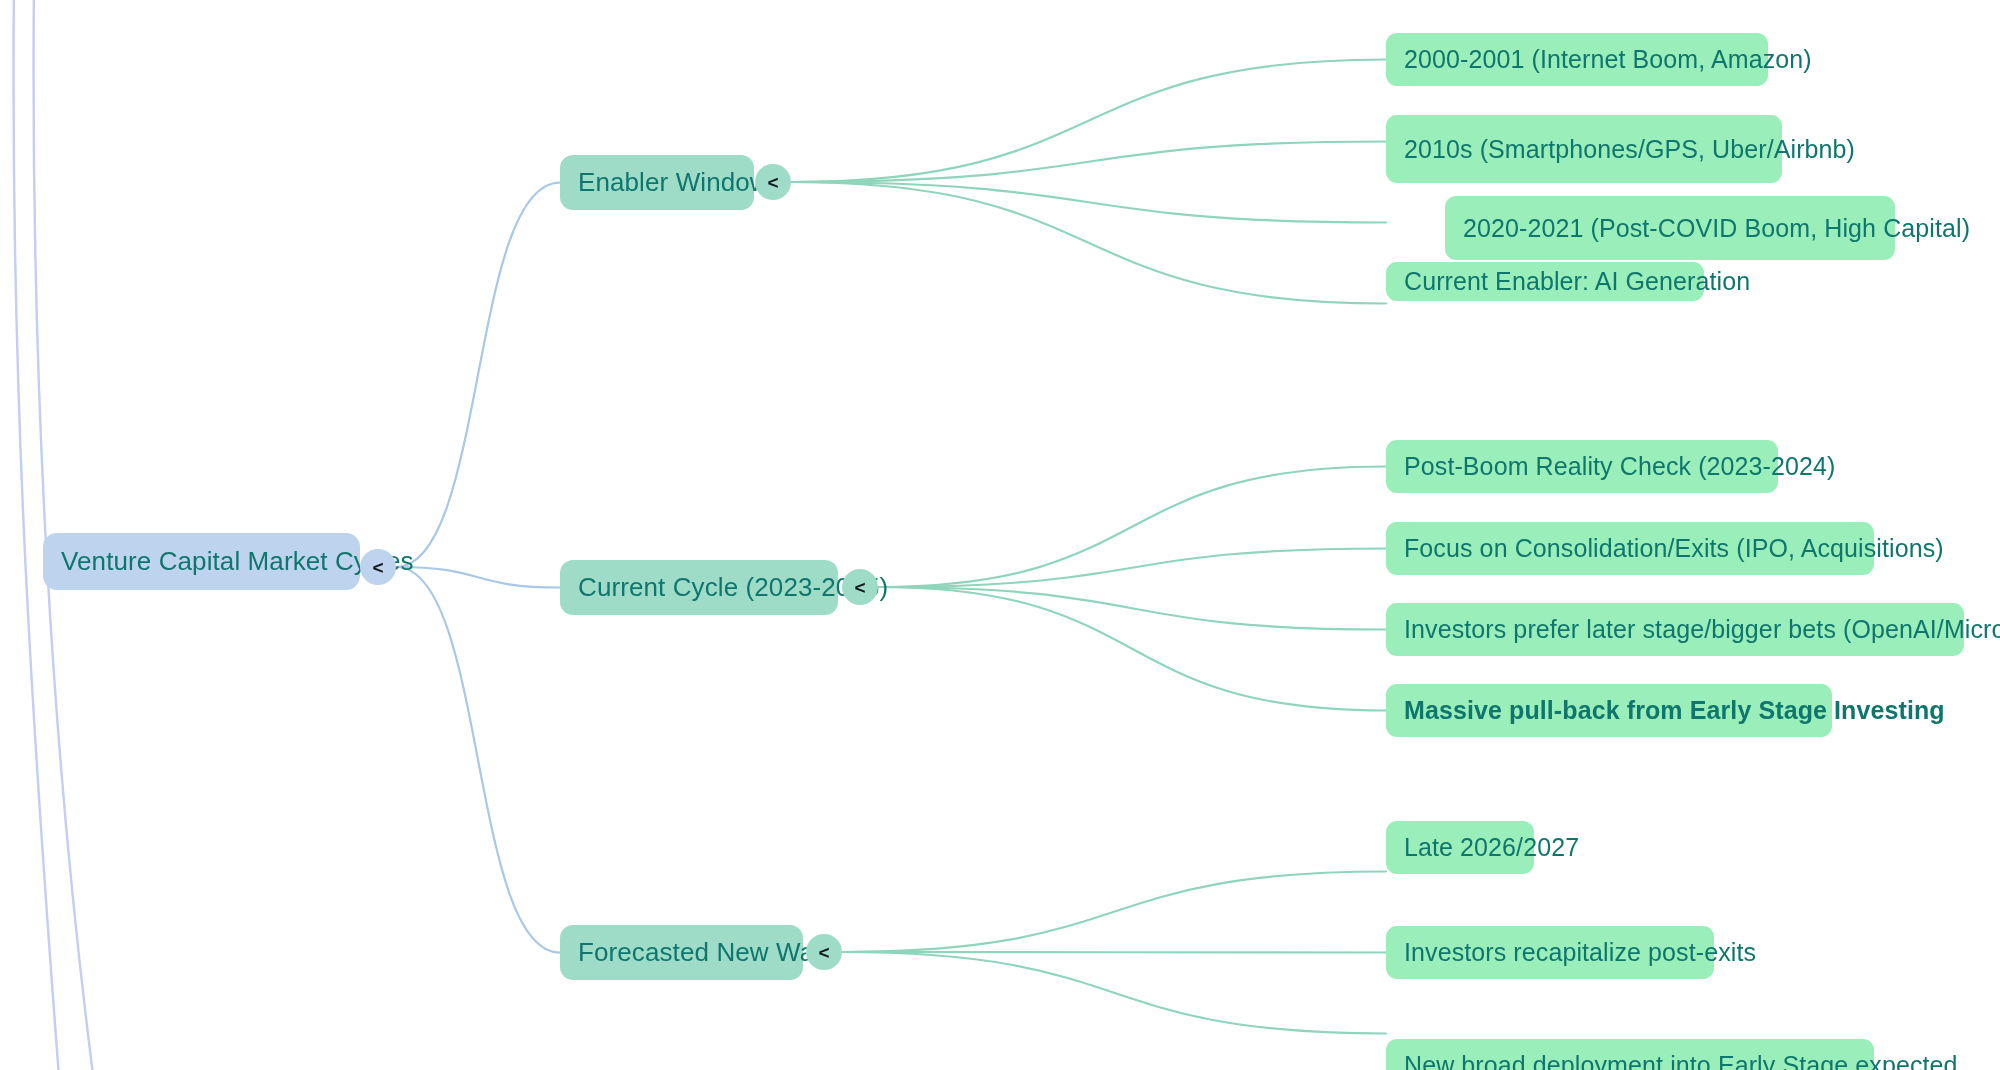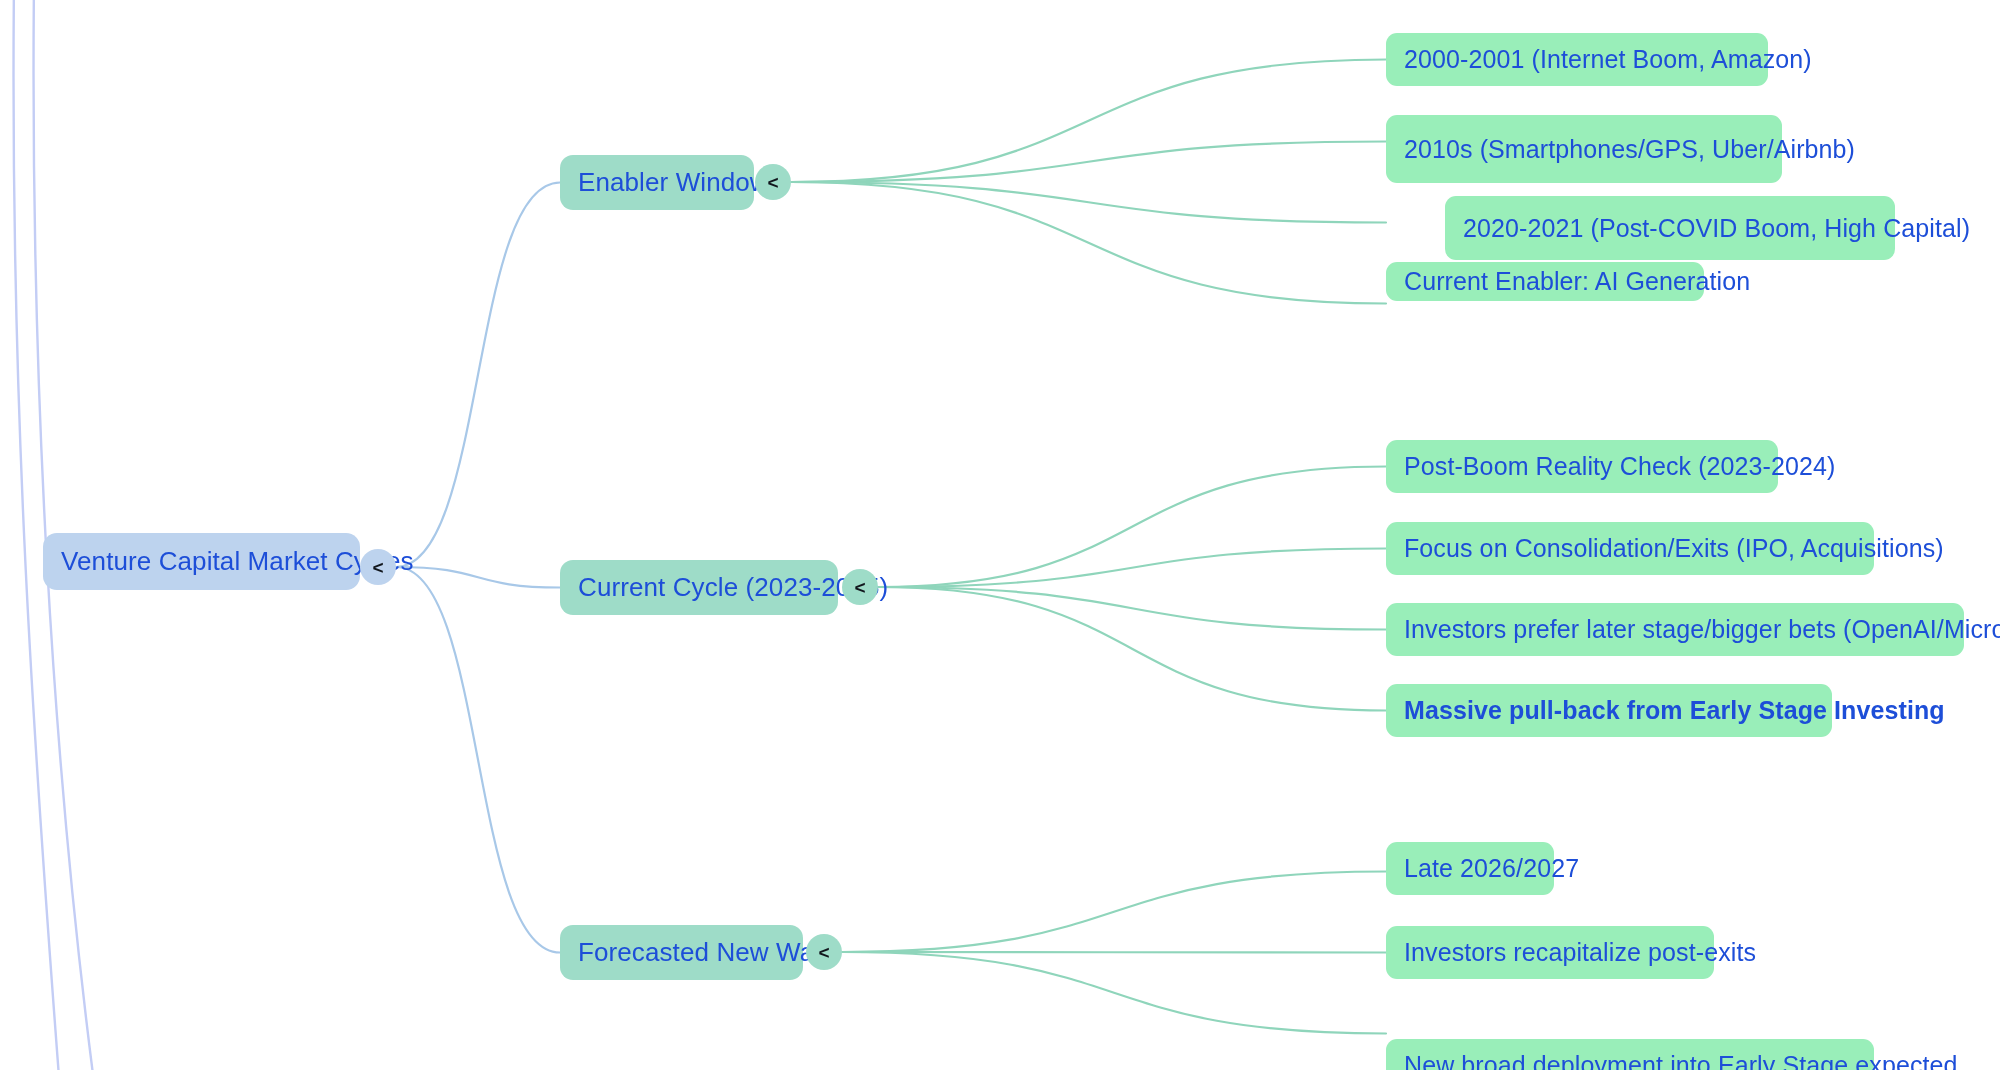--- a/index.html
+++ b/index.html
@@ -27,21 +27,21 @@
     pointer-events: none;
   }
   .node {
     position: absolute;
     box-sizing: border-box;
     display: flex;
     align-items: center;
     border-radius: 12px;
     padding: 9px 18px;
     white-space: nowrap;
-    color: #1d4ed8;
+    color: #0f766e;
     letter-spacing: 0.1px;
     cursor: default;
     z-index: 3;
   }
   .node-root {
     background: #bdd3ee;
     font-size: 26px;
     border-radius: 14px;
   }
   .node-branch {
@@ -140,21 +140,21 @@
       </div>
       <div class="node node-leaf" style="left: 1386px; top: 684px; width: 446px; height: 53px; font-weight: bold;">
         <span>Massive pull-back from Early Stage Investing</span>
       </div>
       <div class="node node-branch" style="left: 560px; top: 925px; width: 243px; height: 55px;">
         <span>Forecasted New Wave</span>
       </div>
       <div class="toggle toggle-branch" style="left: 806px; top: 934px;">
         <span>&lt;</span>
       </div>
-      <div class="node node-leaf" style="left: 1386px; top: 842px; width: 168px; height: 53px; text-align: center;">
+      <div class="node node-leaf" style="left: 1386px; top: 821px; width: 148px; height: 53px; text-align: center;">
         <span>Late 2026/2027</span>
       </div>
       <div class="node node-leaf" style="left: 1386px; top: 926px; width: 328px; height: 53px;">
         <span>Investors recapitalize post-exits</span>
       </div>
       <div class="node node-leaf" style="left: 1386px; top: 1007px; width: 488px; height: 53px; margin-top: 32px;">
         <span>New broad deployment into Early Stage expected</span>
       </div>
     </div>
 

